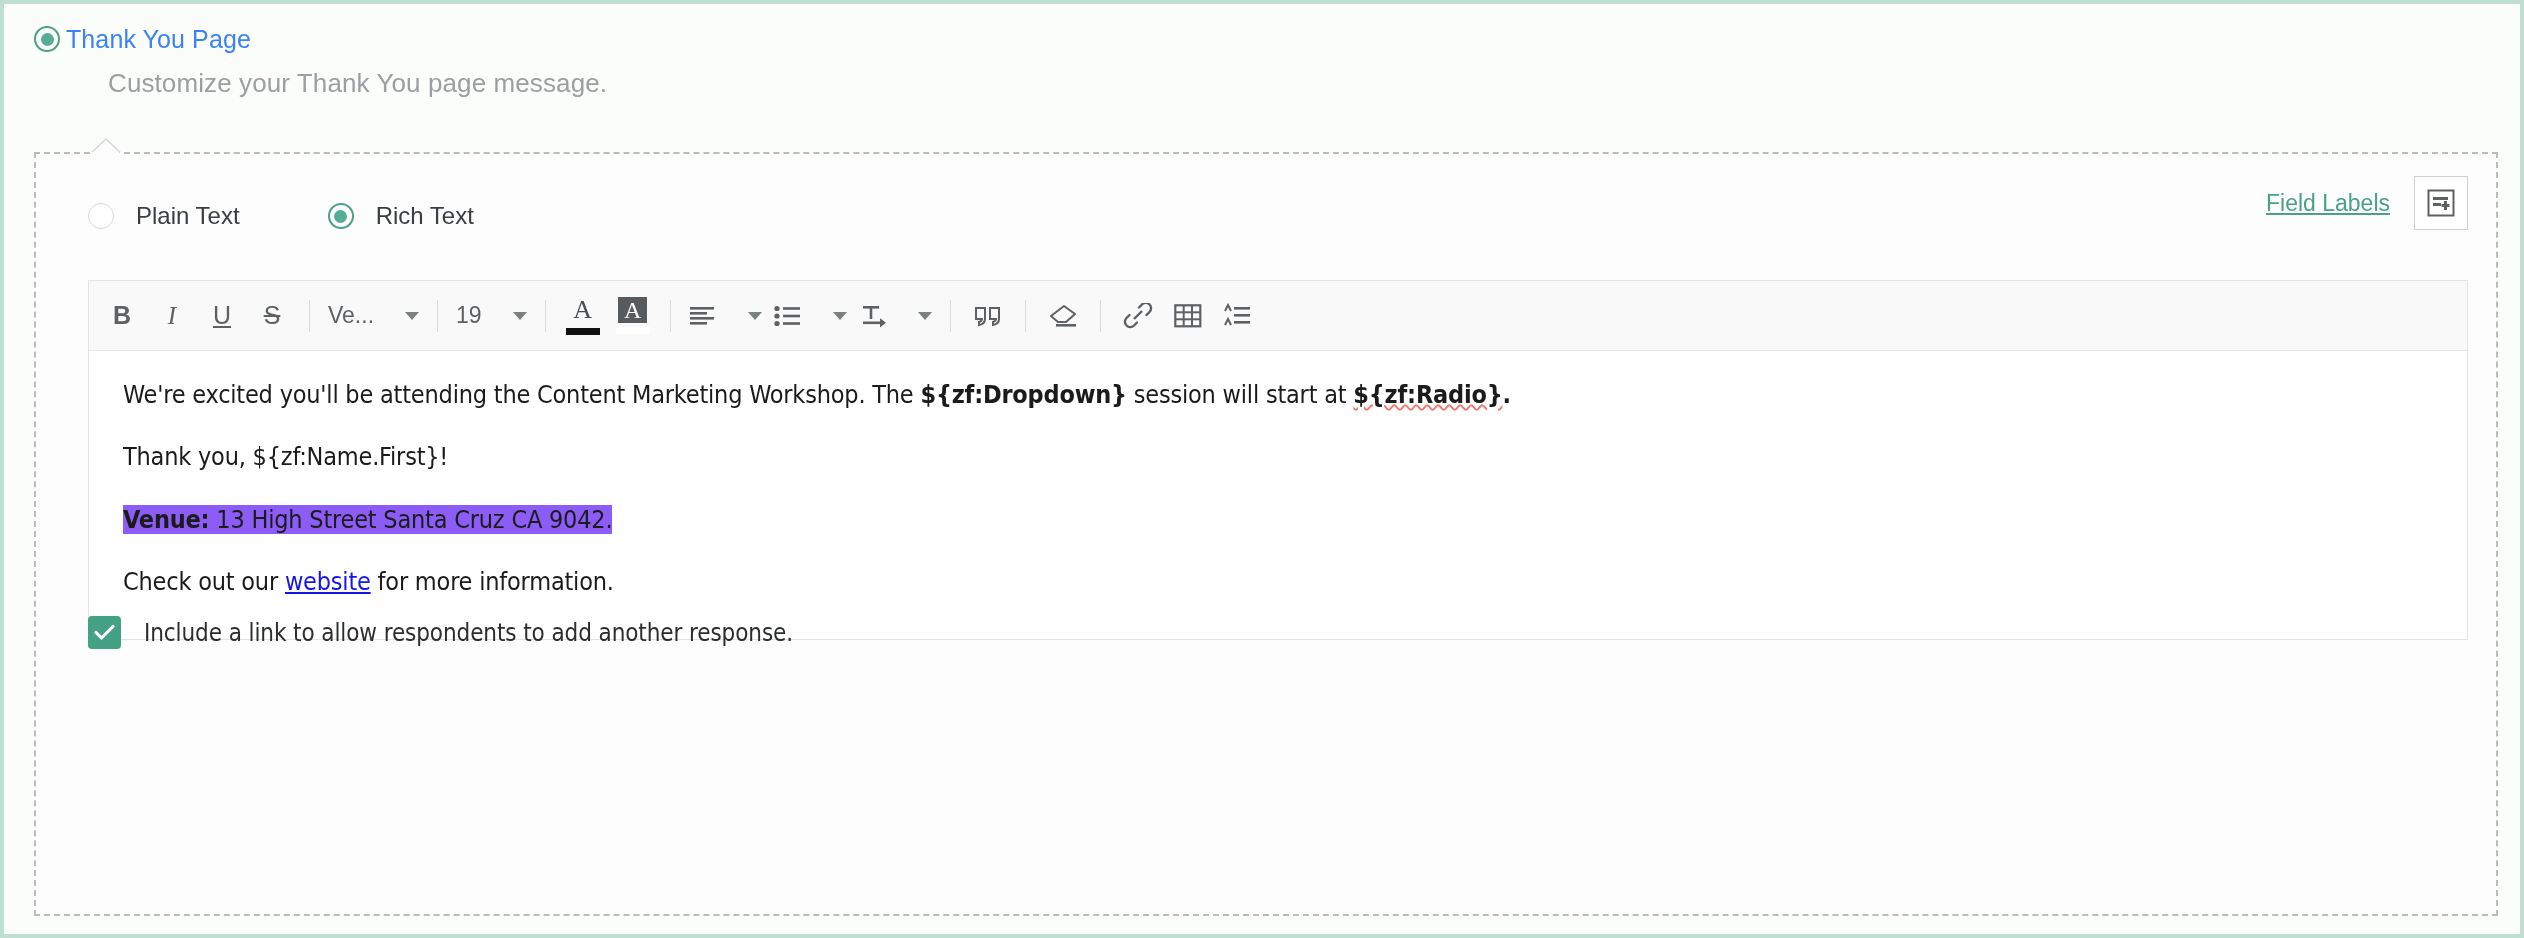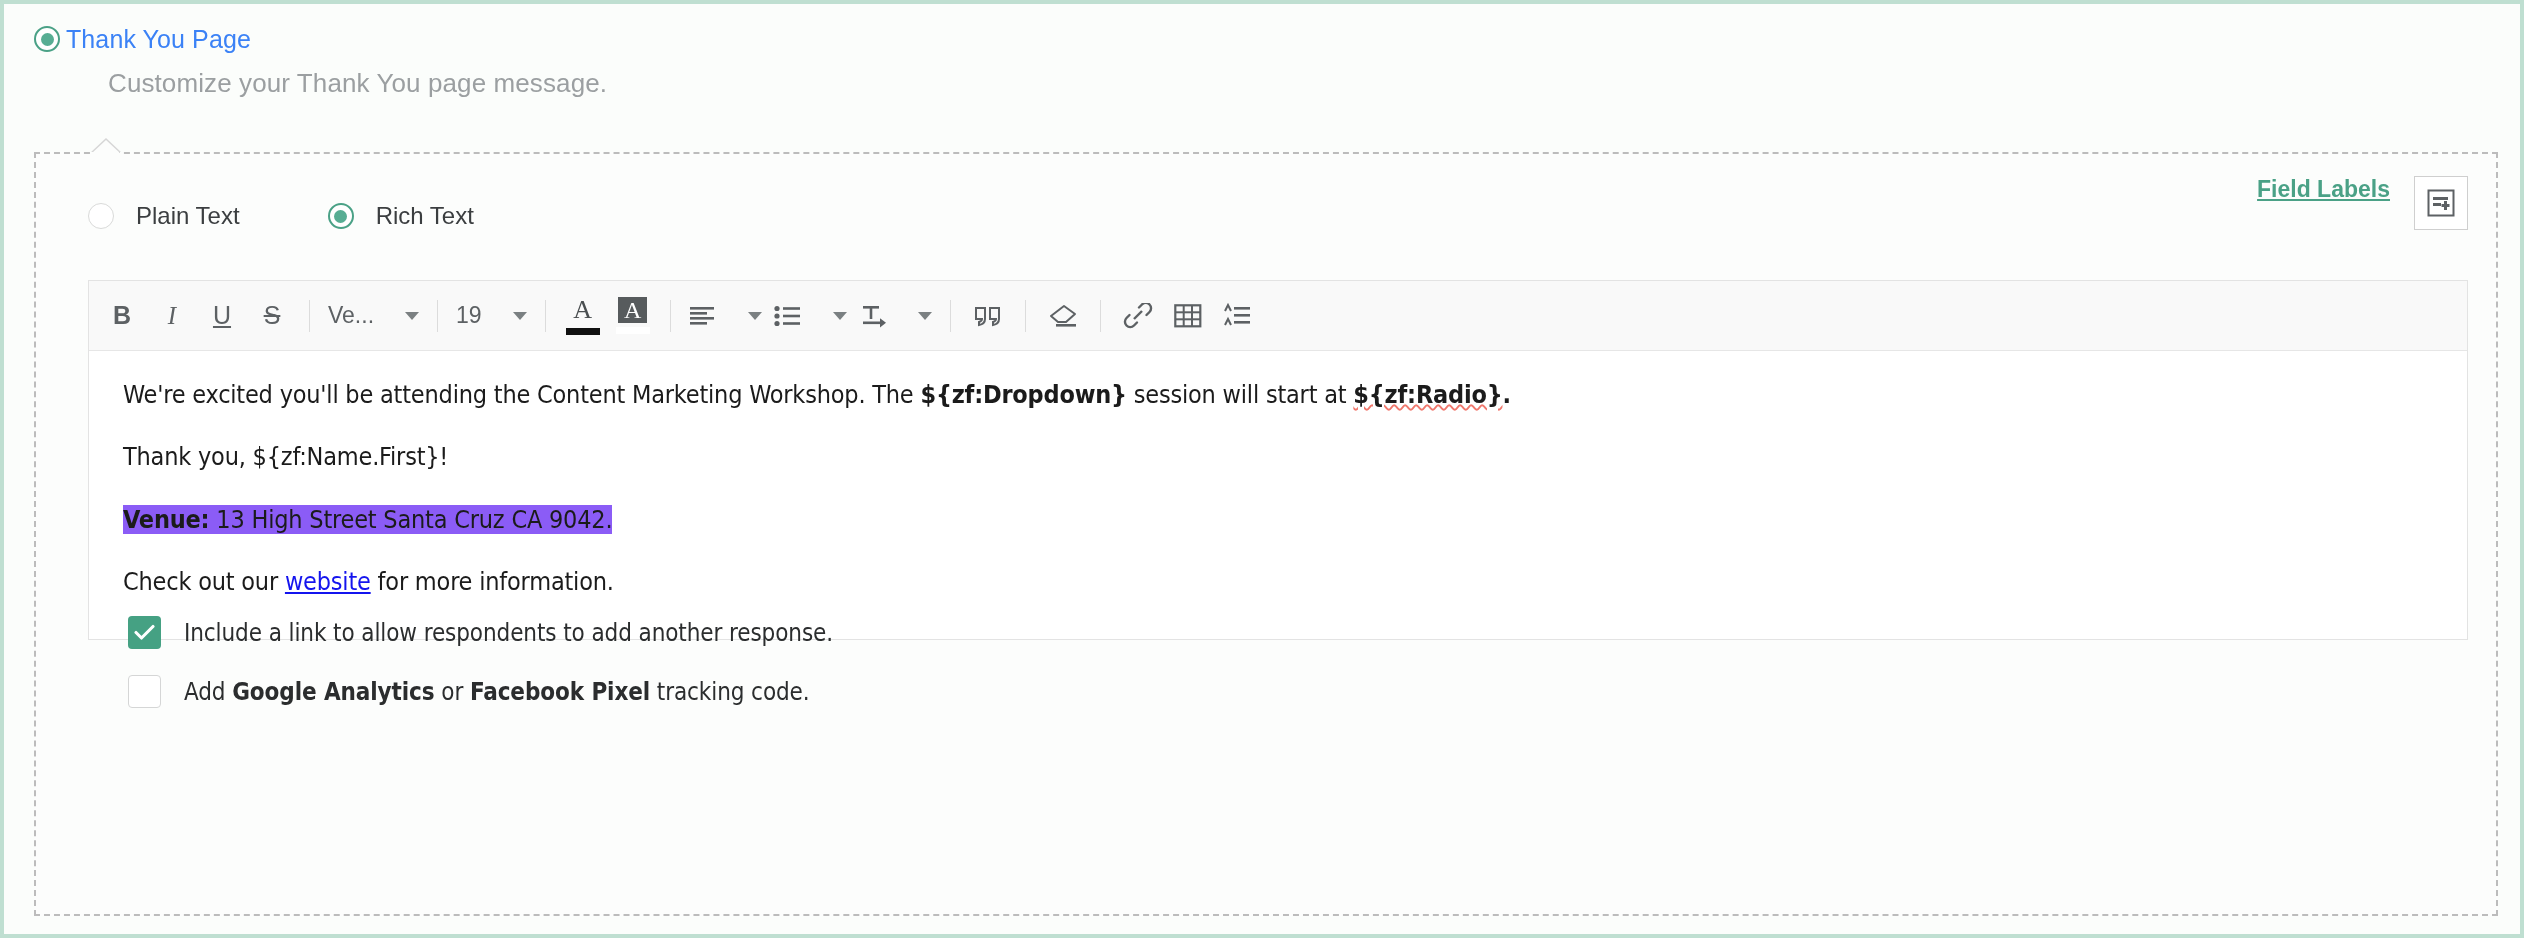--- a/index.html
+++ b/index.html
@@ -85,21 +85,21 @@
     width: 0; height: 0;
     border-left: 18px solid transparent;
     border-right: 18px solid transparent;
     border-top: 17px solid #d6d6d6;
     z-index: -1;
   }
 
   
   .field-labels-bar {
     position: absolute; right: 28px; top: 22px;
-    display: flex;  font-weight: bold;
+    display: flex; align-items: center;
   }
   .field-labels-link {
     font-size: 23px; color: #4aa186; text-decoration: underline;
     margin-right: 24px; cursor: pointer;
   }
   .insert-field-btn {
     width: 54px; height: 54px; border: 1px solid #cfcfcf;
     background: #ffffff; display: flex; align-items: center; justify-content: center;
     cursor: pointer;
   }
@@ -145,21 +145,21 @@
     font-size: 25px; color: #1b1b1b; margin: 0 0 31px 0; line-height: 1.25;
     letter-spacing: -.2px;
   }
   .ed-line:last-child { margin-bottom: 6px; }
   .ed-line b { font-weight: bold; }
   .hl { background: #8b5cf6; }
   .spell { text-decoration: underline; text-decoration-style: wavy; text-decoration-color: #f0776c; text-decoration-thickness: 2px; }
   .ed-link { color: #1414ee; text-decoration: underline; cursor: pointer; }
 
   
-  .cb-row { display: flex; align-items: center; margin-top: 0; margin-left: 40px; }
+  .cb-row { display: flex; align-items: center; margin-top: 0; }
   .checkboxes { position: absolute; left: 52px; right: 28px; top: 462px; }
   .cb-row + .cb-row { margin-top: 26px; }
   .cb-on {
     width: 33px; height: 33px; border-radius: 4px; background: #45a183;
     display: flex; align-items: center; justify-content: center; flex: 0 0 auto;
     cursor: pointer;
   }
   .cb-on svg { display: block; }
   .cb-off {
     width: 33px; height: 33px; border-radius: 4px; background: #ffffff;
@@ -364,19 +364,15 @@
   <div class="checkboxes">
     <div class="cb-row">
       <div class="cb-on">
         <svg width="21" height="17" viewBox="0 0 21 17" aria-hidden="true">
           <path d="M2 8.5 L7.5 14 L19 2.5" fill="none" stroke="#ffffff" stroke-width="3.1" stroke-linecap="round" stroke-linejoin="round"></path>
         </svg>
       </div>
       <div class="cb-label">Include a link to allow respondents to add another response.</div>
     </div>
 
-    <div class="cb-row">
-      <div class="cb-off"></div>
-      <div class="cb-label"><span>Add </span><b>Google Analytics</b><span> or </span><b>Facebook Pixel</b><span> tracking code.</span></div>
-    </div>
   </div>
 
 </div>
 
 </body></html>

